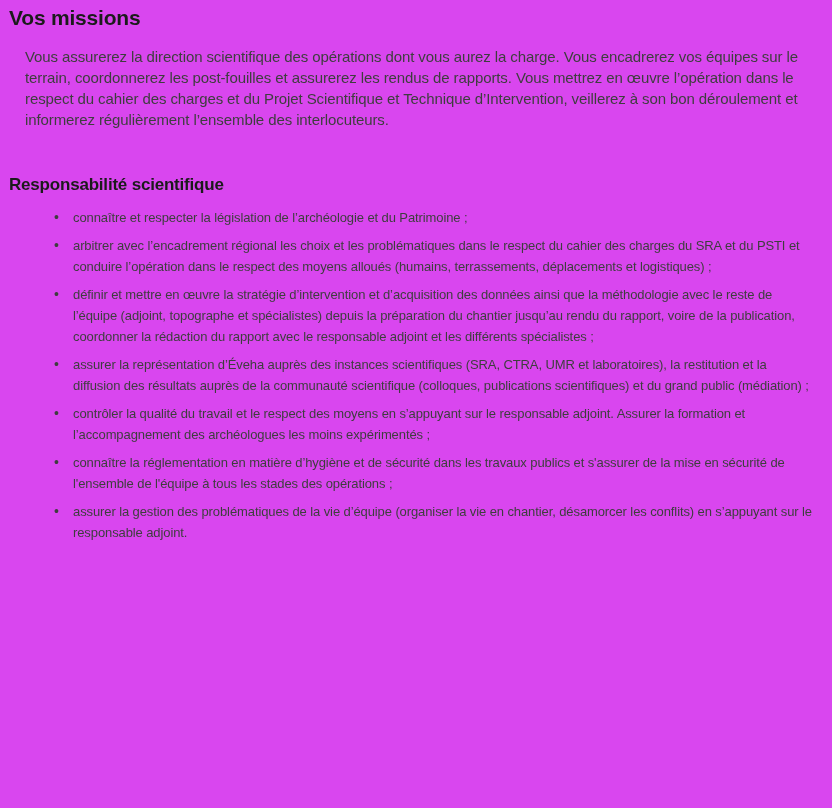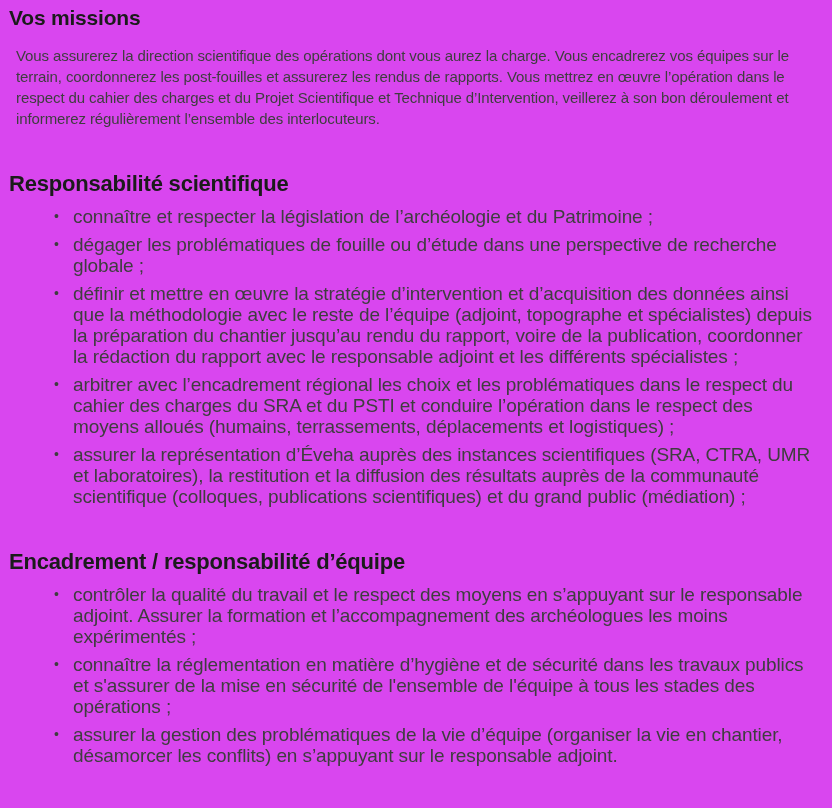--- a/index.html
+++ b/index.html
@@ -19,42 +19,42 @@
   }
   .page-title {
     margin: 0 0 15px 0;
     font-size: 21px;
     line-height: 24px;
     font-weight: 700;
     color: #1b1b1b;
     letter-spacing: -0.2px;
   }
   .intro {
-    margin: 7px;
+    margin: 16px;
     font-size: 15px;
     line-height: 21px;
     letter-spacing: -0.1px;
   }
   .section-heading {
     margin: 45px 0 12px 0;
-    font-size: 22px;
+    font-size: 17px;
     line-height: 20px;
     font-weight: 700;
     color: #1b1b1b;
     letter-spacing: -0.2px;
   }
   ul.bullet-list {
     margin: 0;
     padding: 0 0 0 64px;
     list-style: none;
   }
   ul.bullet-list li {
     position: relative;
     margin: 0 6px 7px 0;
-    font-size: 19px;
+    font-size: 13px;
     line-height: 21px;
     letter-spacing: -0.1px;
   }
   ul.bullet-list li::before {
     content: "\2022";
     position: absolute;
     left: -19px;
     top: 0;
     font-size: 14px;
     color: #3e3e3e;
@@ -66,27 +66,25 @@
 <div class="page">
 
   <h1 class="page-title">Vos missions</h1>
 
   <p class="intro">Vous assurerez la direction scientifique des opérations dont vous aurez la charge. Vous encadrerez vos équipes sur le terrain, coordonnerez les post-fouilles et assurerez les rendus de rapports. Vous mettrez en œuvre l’opération dans le respect du cahier des charges et du Projet Scientifique et Technique d’Intervention, veillerez à son bon déroulement et informerez régulièrement l’ensemble des interlocuteurs.</p>
 
   <h2 class="section-heading">Responsabilité scientifique</h2>
 
   <ul class="bullet-list">
     <li><span>connaître et respecter la législation de l’archéologie et du Patrimoine ;</span></li>
-    <li><span>dégager les problématiques de fouille ou d’étude dans une perspective de recherche globale ;</span></li>
+    <li><span>arbitrer avec l’encadrement régional les choix et les problématiques dans le respect du cahier des charges du SRA et du PSTI et conduire l’opération dans le respect des moyens alloués (humains, terrassements, déplacements et logistiques) ;</span></li>
     <li><span>définir et mettre en œuvre la stratégie d’intervention et d’acquisition des données ainsi que la méthodologie avec le reste de l’équipe (adjoint, topographe et spécialistes) depuis la préparation du chantier jusqu’au rendu du rapport, voire de la publication, coordonner la rédaction du rapport avec le responsable adjoint et les différents spécialistes ;</span></li>
-    <li><span>arbitrer avec l’encadrement régional les choix et les problématiques dans le respect du cahier des charges du SRA et du PSTI et conduire l’opération dans le respect des moyens alloués (humains, terrassements, déplacements et logistiques) ;</span></li>
     <li><span>assurer la représentation d’Éveha auprès des instances scientifiques (SRA, CTRA, UMR et laboratoires), la restitution et la diffusion des résultats auprès de la communauté scientifique (colloques, publications scientifiques) et du grand public (médiation) ;</span></li>
   </ul>
 
-  <h2 class="section-heading">Encadrement / responsabilité d’équipe</h2>
 
   <ul class="bullet-list">
     <li><span>contrôler la qualité du travail et le respect des moyens en s’appuyant sur le responsable adjoint. Assurer la formation et l’accompagnement des archéologues les moins expérimentés ;</span></li>
     <li><span>connaître la réglementation en matière d’hygiène et de sécurité dans les travaux publics et s'assurer de la mise en sécurité de l'ensemble de l'équipe à tous les stades des opérations ;</span></li>
     <li><span>assurer la gestion des problématiques de la vie d’équipe (organiser la vie en chantier, désamorcer les conflits) en s’appuyant sur le responsable adjoint.</span></li>
   </ul>
 
 </div>
 
 </body></html>

